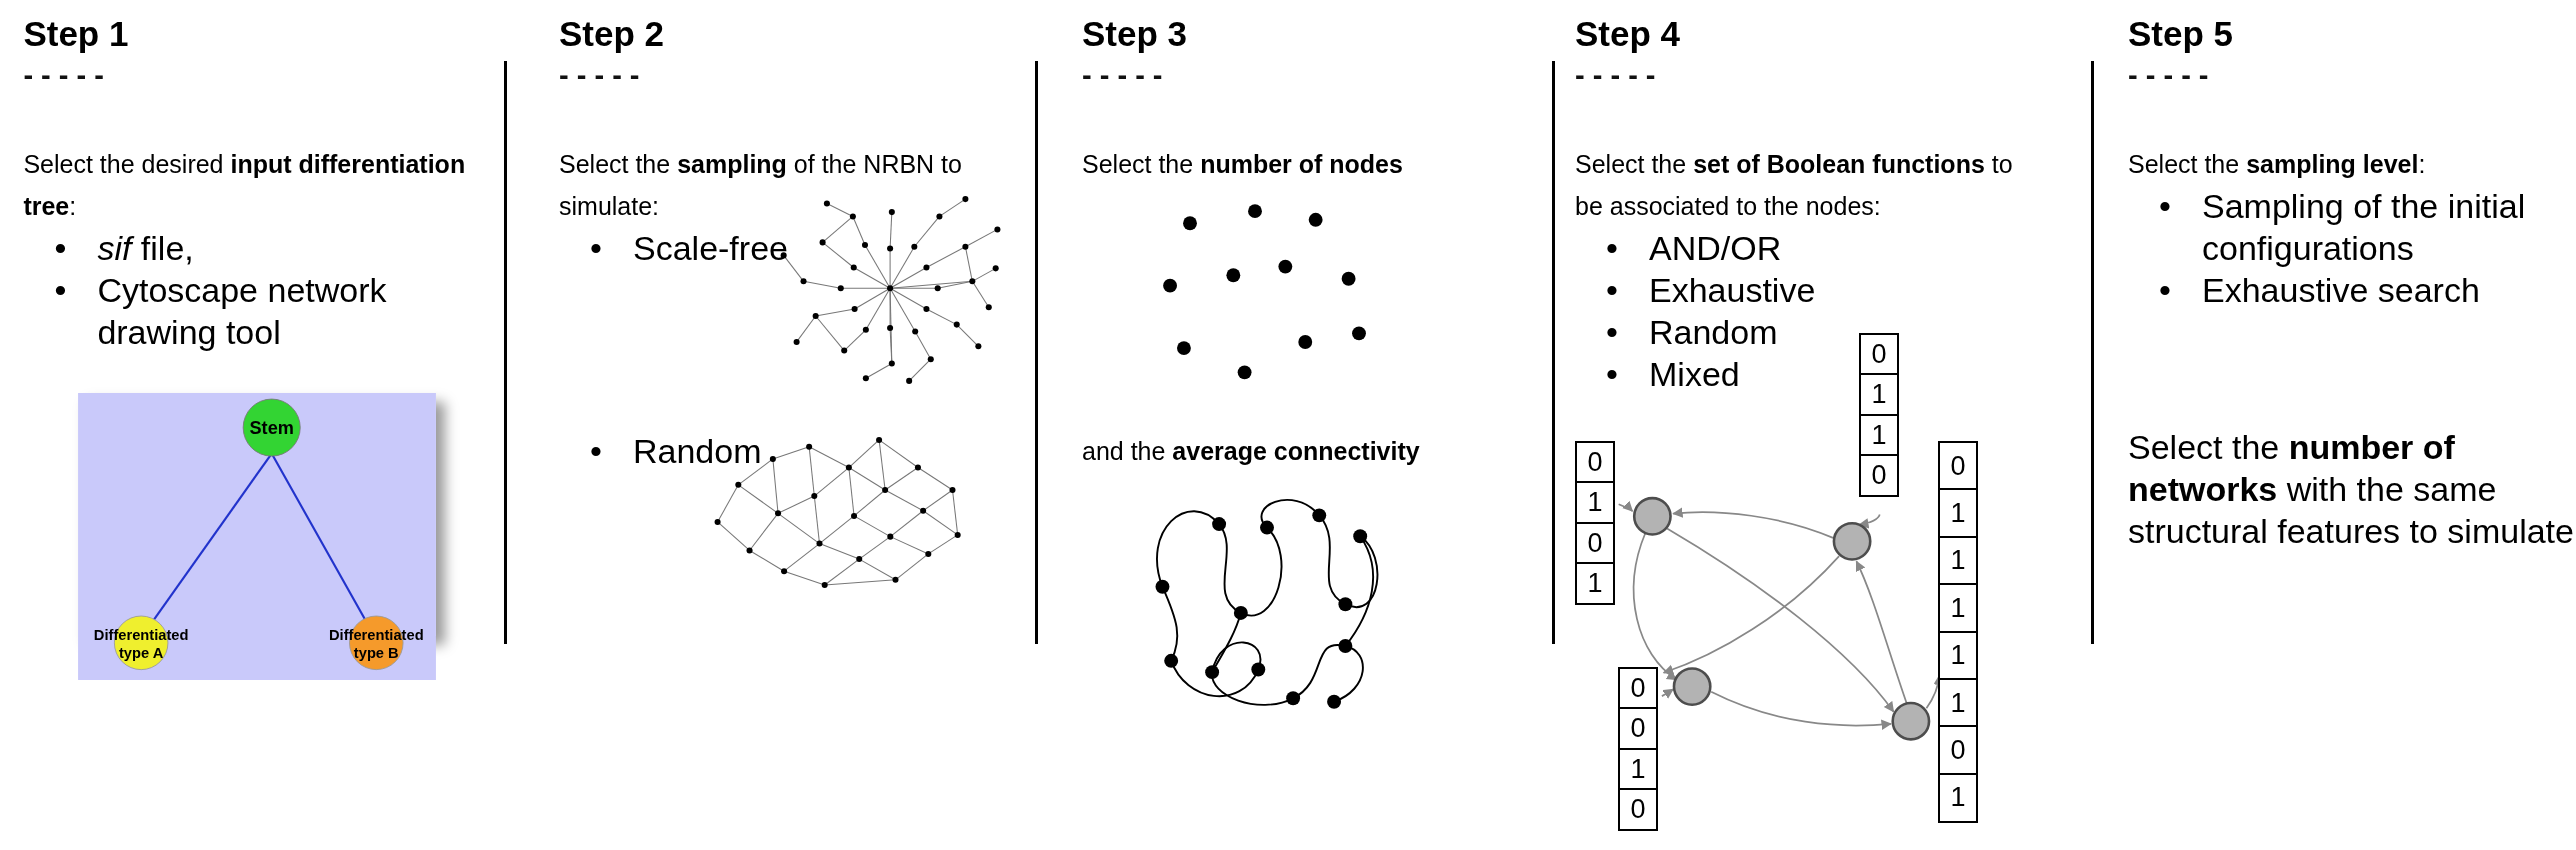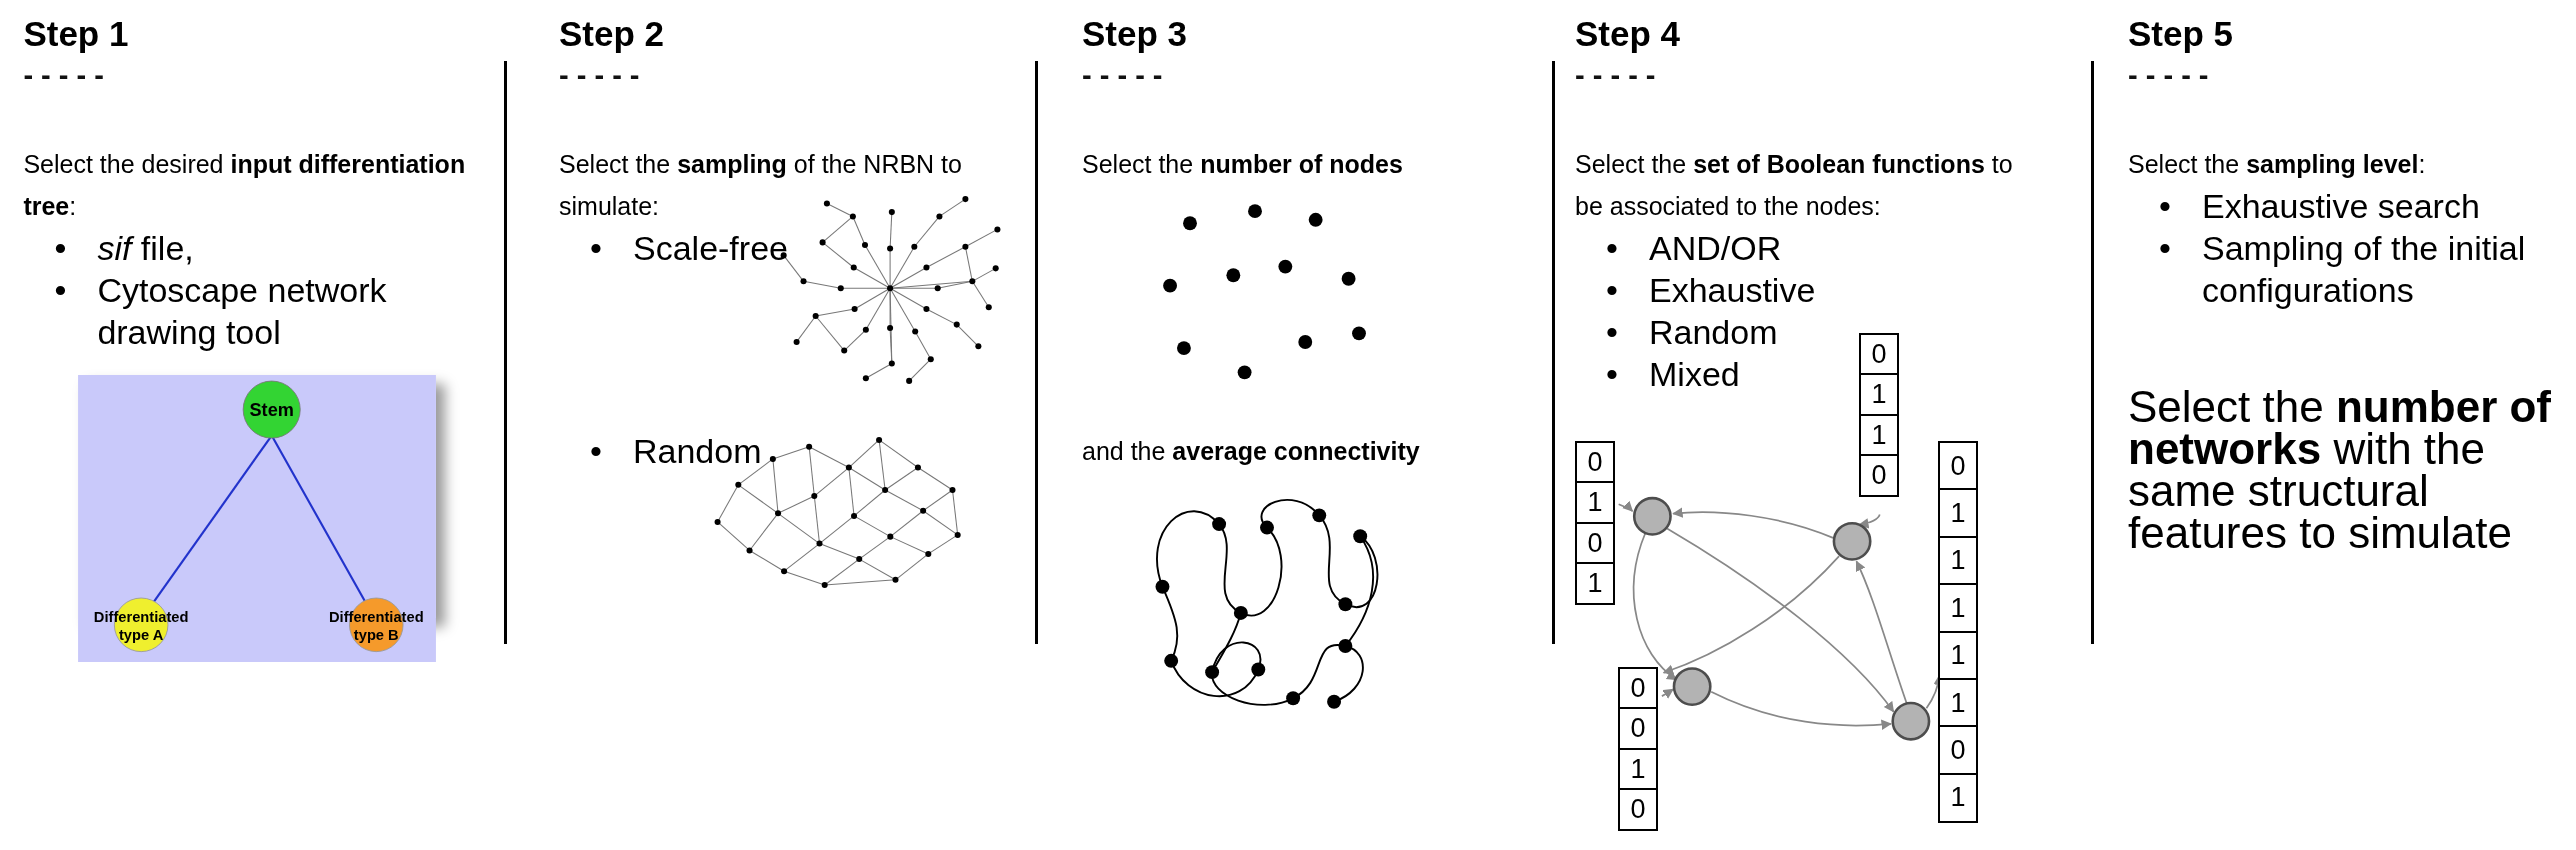--- a/index.html
+++ b/index.html
@@ -2,29 +2,29 @@
 <html style="font-size:14px"><head>
 <meta charset="utf-8">
 <style>
   *{margin:0;padding:0;box-sizing:border-box}
   body{width:2576px;height:851px;position:relative;background:#ffffff;
        font-family:"Liberation Sans",sans-serif;color:#000;overflow:hidden}
   .col{position:absolute;top:0;height:851px;padding-top:14px}
   .title{font-size:35px;font-weight:bold;line-height:40px}
   .dashes{font-size:29px;font-weight:bold;line-height:35px;margin-top:3.5px;color:#111}
   .para{font-size:25px;line-height:42px;margin-top:50px}
-  .para2{font-size:44px;line-height:42px;margin-top:75px}
+  .para2{font-size:34px;line-height:42px;margin-top:115px}
   .b{font-weight:bold}
   .i{font-style:italic}
   .bullets{list-style:none;font-size:34px;line-height:42px}
   .bullets li{position:relative;padding-left:74px}
   .bullets li::before{content:"\2022";position:absolute;left:31px}
   .divider{position:absolute;top:61px;width:2.6px;height:583px;background:#000}
   .abs{position:absolute}
-  .tree-box{position:absolute;left:55px;top:375px;width:358px;height:243px;
+  .tree-box{position:absolute;left:55px;top:393px;width:358px;height:243px;
             box-shadow:8.7px 8.7px 12px rgba(0,0,0,.40)}
   .netimg{position:absolute}
   .tpath{fill:none;stroke:#000;stroke-width:2.2}
   .bool-graphic{position:absolute;left:0;top:333px;width:485px;height:517px}
   .btable{position:absolute;display:flex;flex-direction:column}
   .bcell{width:40px;height:43px;margin-top:-2.6px;border:2.6px solid #000;background:#fff;
          display:flex;align-items:center;justify-content:center;font-size:27px}
   .bcell.tall{height:50px}
   .btable .bcell:first-child{margin-top:0}
   .arrow{fill:none;stroke:#888;stroke-width:2}
@@ -329,18 +329,18 @@
   </div>
 </section>
 
 <div class="divider" style="left:2091px"></div>
 
 <section class="col" style="left:2128px;width:446px">
   <h2 class="title">Step 5</h2>
   <div class="dashes">- - - - -</div>
   <p class="para"><span>Select the </span><span class="b">sampling level</span><span>:</span></p>
   <ul class="bullets">
+    <li><span>Sampling of the initial configurations</span></li>
     <li><span>Exhaustive search</span></li>
-    <li><span>Sampling of the initial configurations</span></li>
   </ul>
   <p class="para2"><span>Select the </span><span class="b">number of networks</span><span> with the same structural features to simulate</span></p>
 </section>
 
 
 </body></html>

